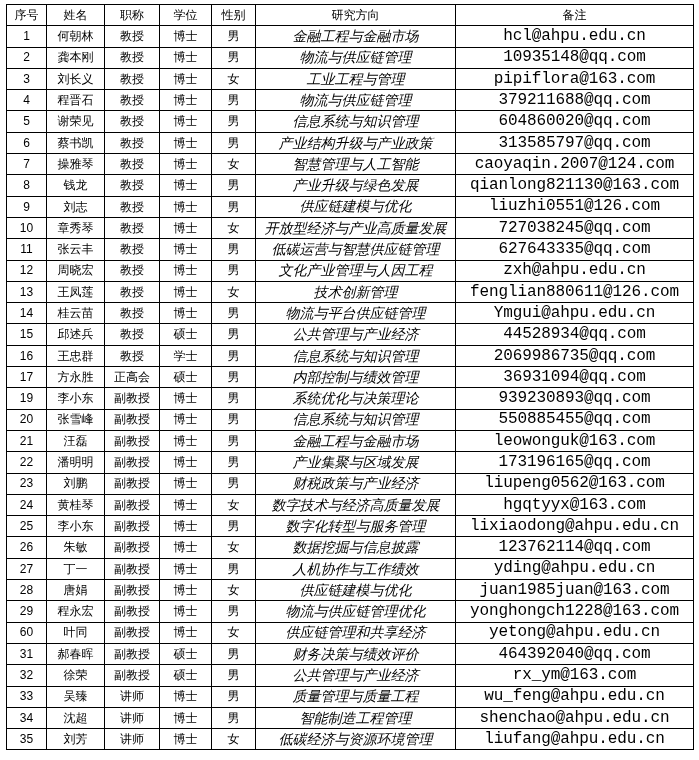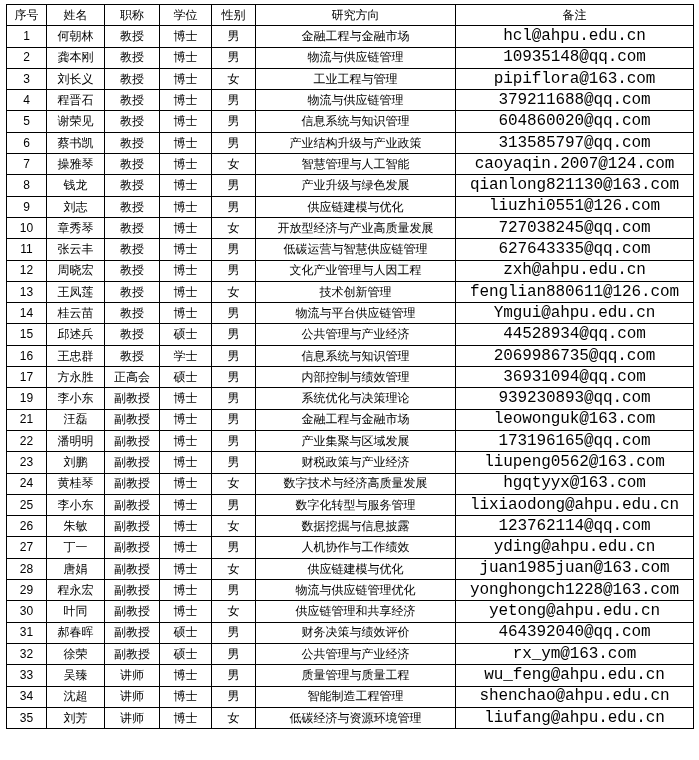--- a/index.html
+++ b/index.html
@@ -50,21 +50,22 @@
   col.c-remark { width: 238px; }
 
   td.cell-index,
   td.cell-name,
   td.cell-title,
   td.cell-degree,
   td.cell-gender {
     font-size: 12px;
   }
   td.cell-field {
-    font-size: 12px;
+    font-size: 14px;
+    font-style: italic;
   }
   td.cell-remark {
     font-size: 16px;
     font-family: "Liberation Mono", "DejaVu Sans Mono", monospace;
     letter-spacing: -0.1px;
   }
 </style>
 </head>
 <body>
 
@@ -247,20 +248,29 @@
         <tr>
           <td class="cell-index">19</td>
           <td class="cell-name">李小东</td>
           <td class="cell-title">副教授</td>
           <td class="cell-degree">博士</td>
           <td class="cell-gender">男</td>
           <td class="cell-field">系统优化与决策理论</td>
           <td class="cell-remark">939230893@qq.com</td>
         </tr>
         <tr>
+          <td class="cell-index">20</td>
+          <td class="cell-name">张雪峰</td>
+          <td class="cell-title">副教授</td>
+          <td class="cell-degree">博士</td>
+          <td class="cell-gender">男</td>
+          <td class="cell-field">信息系统与知识管理</td>
+          <td class="cell-remark">550885455@qq.com</td>
+        </tr>
+        <tr>
           <td class="cell-index">21</td>
           <td class="cell-name">汪磊</td>
           <td class="cell-title">副教授</td>
           <td class="cell-degree">博士</td>
           <td class="cell-gender">男</td>
           <td class="cell-field">金融工程与金融市场</td>
           <td class="cell-remark">leowonguk@163.com</td>
         </tr>
         <tr>
           <td class="cell-index">22</td>
@@ -328,21 +338,21 @@
         <tr>
           <td class="cell-index">29</td>
           <td class="cell-name">程永宏</td>
           <td class="cell-title">副教授</td>
           <td class="cell-degree">博士</td>
           <td class="cell-gender">男</td>
           <td class="cell-field">物流与供应链管理优化</td>
           <td class="cell-remark">yonghongch1228@163.com</td>
         </tr>
         <tr>
-          <td class="cell-index">30</td>
+          <td class="cell-index">60</td>
           <td class="cell-name">叶同</td>
           <td class="cell-title">副教授</td>
           <td class="cell-degree">博士</td>
           <td class="cell-gender">女</td>
           <td class="cell-field">供应链管理和共享经济</td>
           <td class="cell-remark">yetong@ahpu.edu.cn</td>
         </tr>
         <tr>
           <td class="cell-index">31</td>
           <td class="cell-name">郝春晖</td>

